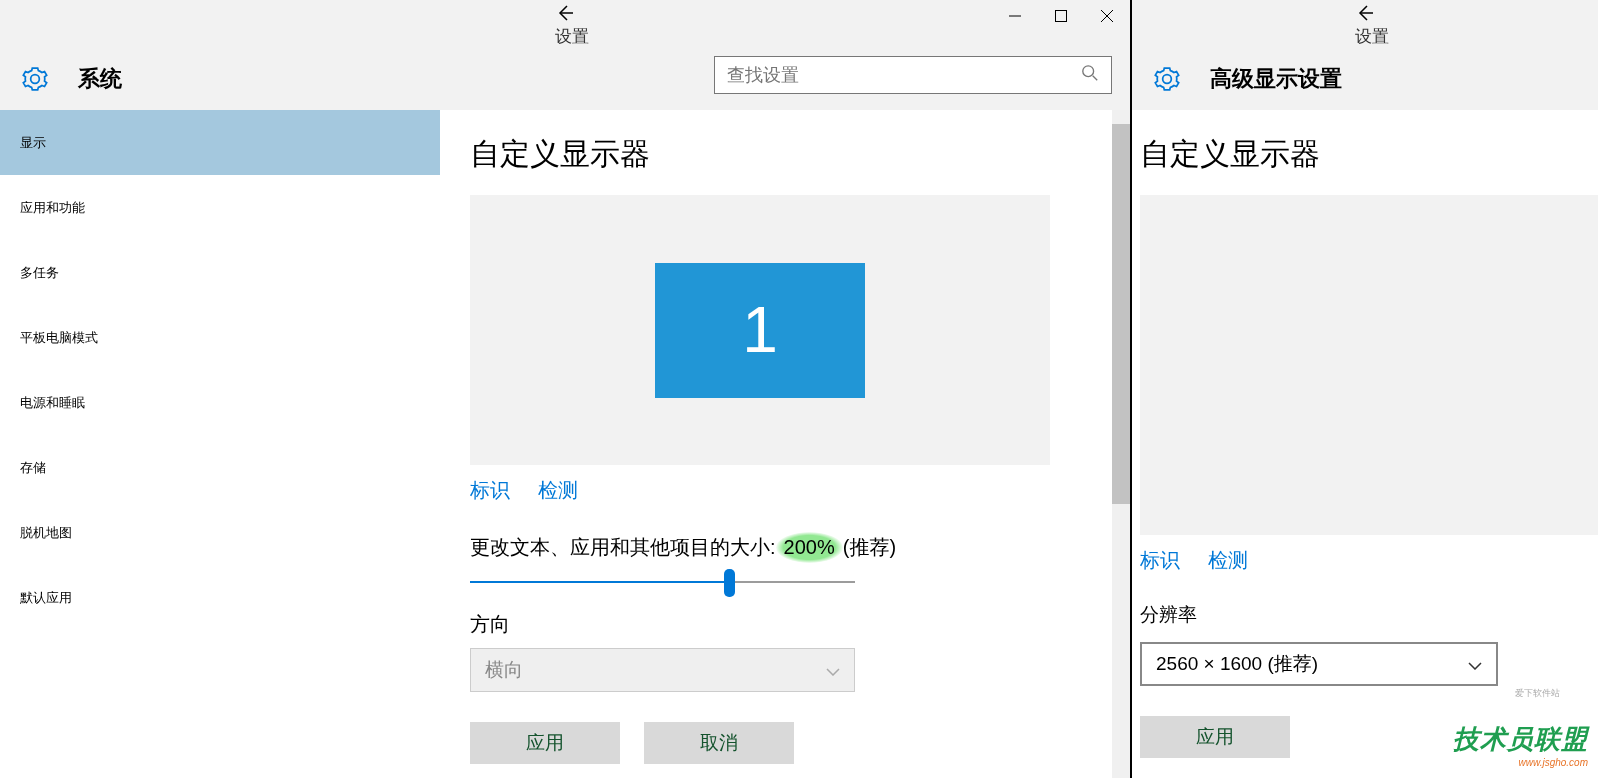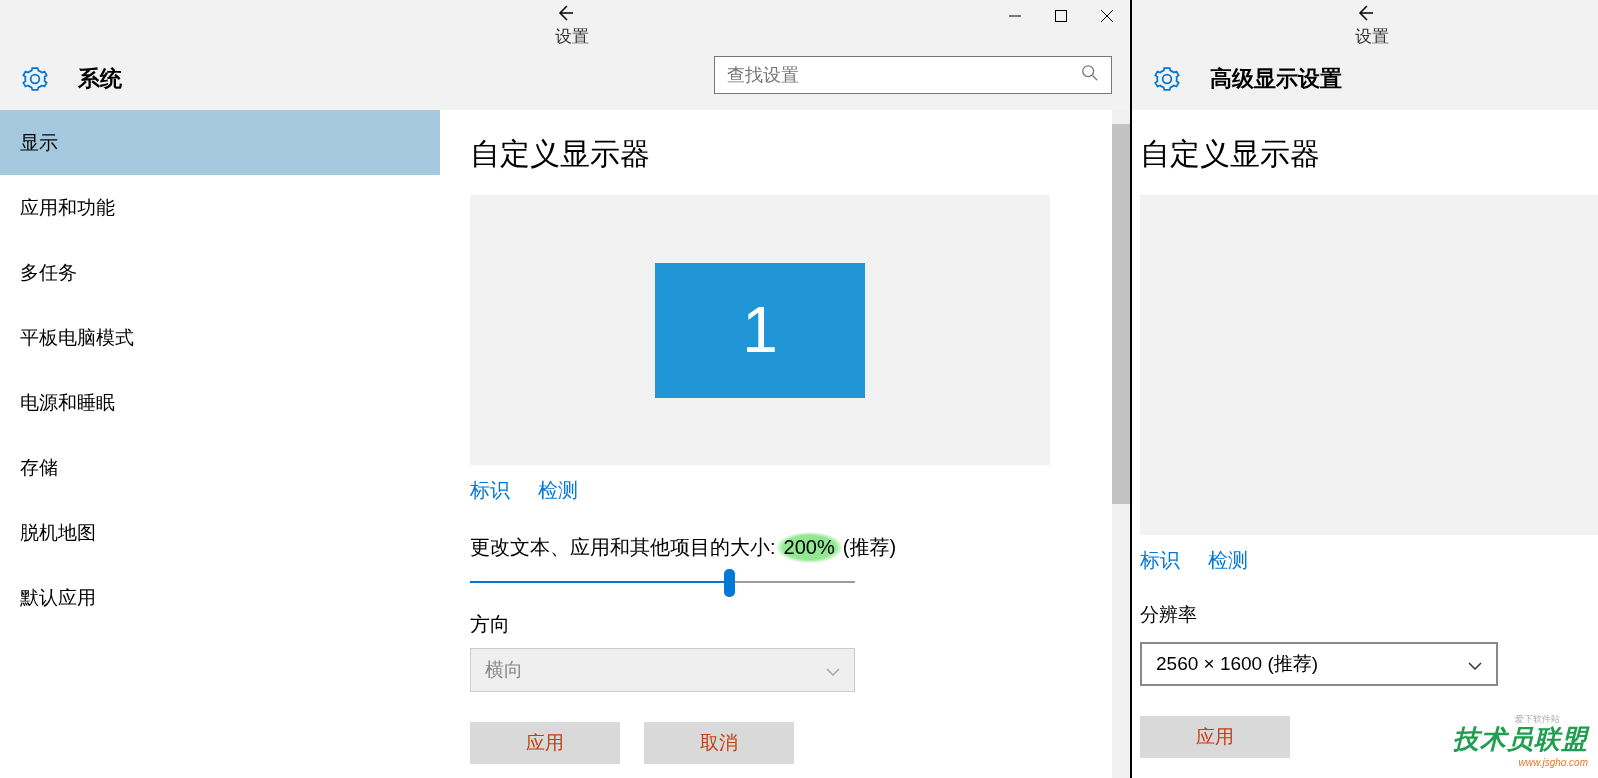--- a/index.html
+++ b/index.html
@@ -19,52 +19,52 @@
 .header { height: 62px; background: #f2f2f2; display: flex; align-items: center; padding-left: 20px; position: relative; }
 .gear { width: 30px; height: 30px; margin-right: 28px; display: flex; align-items: center; justify-content: center; }
 .header-title { font-size: 22px; font-weight: 600; color: #000; }
 .search-box { position: absolute; right: 18px; top: 8px; width: 398px; height: 38px; border: 1px solid #777; background: #fff; display: flex; align-items: center; padding: 5px 12px; }
 .search-input { flex: 1; border: none; outline: none; font-size: 18px; color: #666; background: transparent; }
 .search-icon { color: #666; }
 
 
 .body { flex: 1; display: flex; background: #fff; position: relative; }
 .sidebar { width: 440px; background: #fff; }
-.side-item { height: 65px; display: flex; align-items: center; padding-left: 20px; font-size: 19px; color: #000; cursor: pointer; }
+.side-item { height: 65px; display: flex; align-items: center; padding-left: 20px; font-size: 13px; color: #000; cursor: pointer; }
 .side-item.active { background: #a4c8de; }
 .content { flex: 1; padding: 24px 30px 0 30px; position: relative; overflow: hidden; }
 .h1 { font-size: 30px; font-weight: 400; color: #000; margin-bottom: 20px; }
 .monitor-area { width: 580px; height: 270px; background: #f2f2f2; display: flex; align-items: center; justify-content: center; margin-bottom: 12px; }
 .monitor { width: 210px; height: 135px; background: #2196d6; display: flex; align-items: center; justify-content: center; color: #fff; font-size: 64px; font-weight: 300; }
 .links { display: flex; gap: 28px; margin-bottom: 28px; }
 .links a { color: #0078d7; font-size: 20px; text-decoration: none; cursor: pointer; }
 .size-label { font-size: 20px; color: #000; margin-bottom: 8px; display: flex; align-items: baseline; flex-wrap: wrap; }
 .highlight { background: radial-gradient(ellipse, #92e892 55%, transparent 72%); padding: 4px 8px; border-radius: 50%; }
 
 .slider-track { width: 385px; height: 2px; background: #9c9c9c; position: relative; margin: 18px 0 28px 0; }
 .slider-fill { position: absolute; left: 0; top: 0; height: 2px; background: #0078d7; width: 260px; }
 .slider-thumb { position: absolute; left: 254px; top: -12px; width: 11px; height: 28px; background: #0078d7; border-radius: 5px; }
 
 .section-label { font-size: 20px; color: #000; margin-bottom: 10px; }
 .dropdown { width: 385px; height: 44px; border: 1px solid #ccc; background: #efefef; display: flex; align-items: center; padding: 0 14px; color: #888; font-size: 19px; justify-content: space-between; margin-bottom: 30px; }
 .dropdown.enabled { background: #fff; border: 2px solid #888; color: #000; }
 .actions { display: flex; gap: 24px; }
-.btn { width: 150px; height: 42px; background: #d9d9d9; color: #c2410c; display: flex; align-items: center; justify-content: center; font-size: 19px; }
+.btn { width: 150px; height: 42px; background: #d9d9d9; color: #14532d; display: flex; align-items: center; justify-content: center; font-size: 19px; }
 .scrollbar { position: absolute; right: 0; top: 0; width: 18px; height: 100%; background: #f0f0f0; }
 .scroll-thumb { position: absolute; right: 0; top: 14px; width: 18px; height: 380px; background: #c2c2c2; }
 
 
 .right-window .monitor-area { width: 600px; height: 340px; background: #f2f2f2; display: flex; align-items: center; justify-content: center; margin-bottom: 12px; }
 .res-label { font-size: 19px; margin-bottom: 14px; }
 
 
 .watermark { position: absolute; right: 10px; bottom: 10px; text-align: right; }
 .wm-top { font-size: 26px; font-weight: bold; color: #1f9e50; font-style: italic; letter-spacing: 1px; }
 .wm-bot { font-size: 10px; color: #e87428; font-style: italic; }
-.xt { position:absolute; right: 28px; bottom: 42px; font-size: 9px; color:#aaa; writing-mode: horizontal-tb; }
+.xt { position:absolute; right: 28px; bottom: 68px; font-size: 9px; color:#aaa; writing-mode: horizontal-tb; }
 </style>
 </head>
 <body>
 
 <div class="container">
 
   <div class="left-window">
     <div class="titlebar">
       <div class="back-arrow">
         <svg width="20" height="20" viewBox="0 0 20 20">

